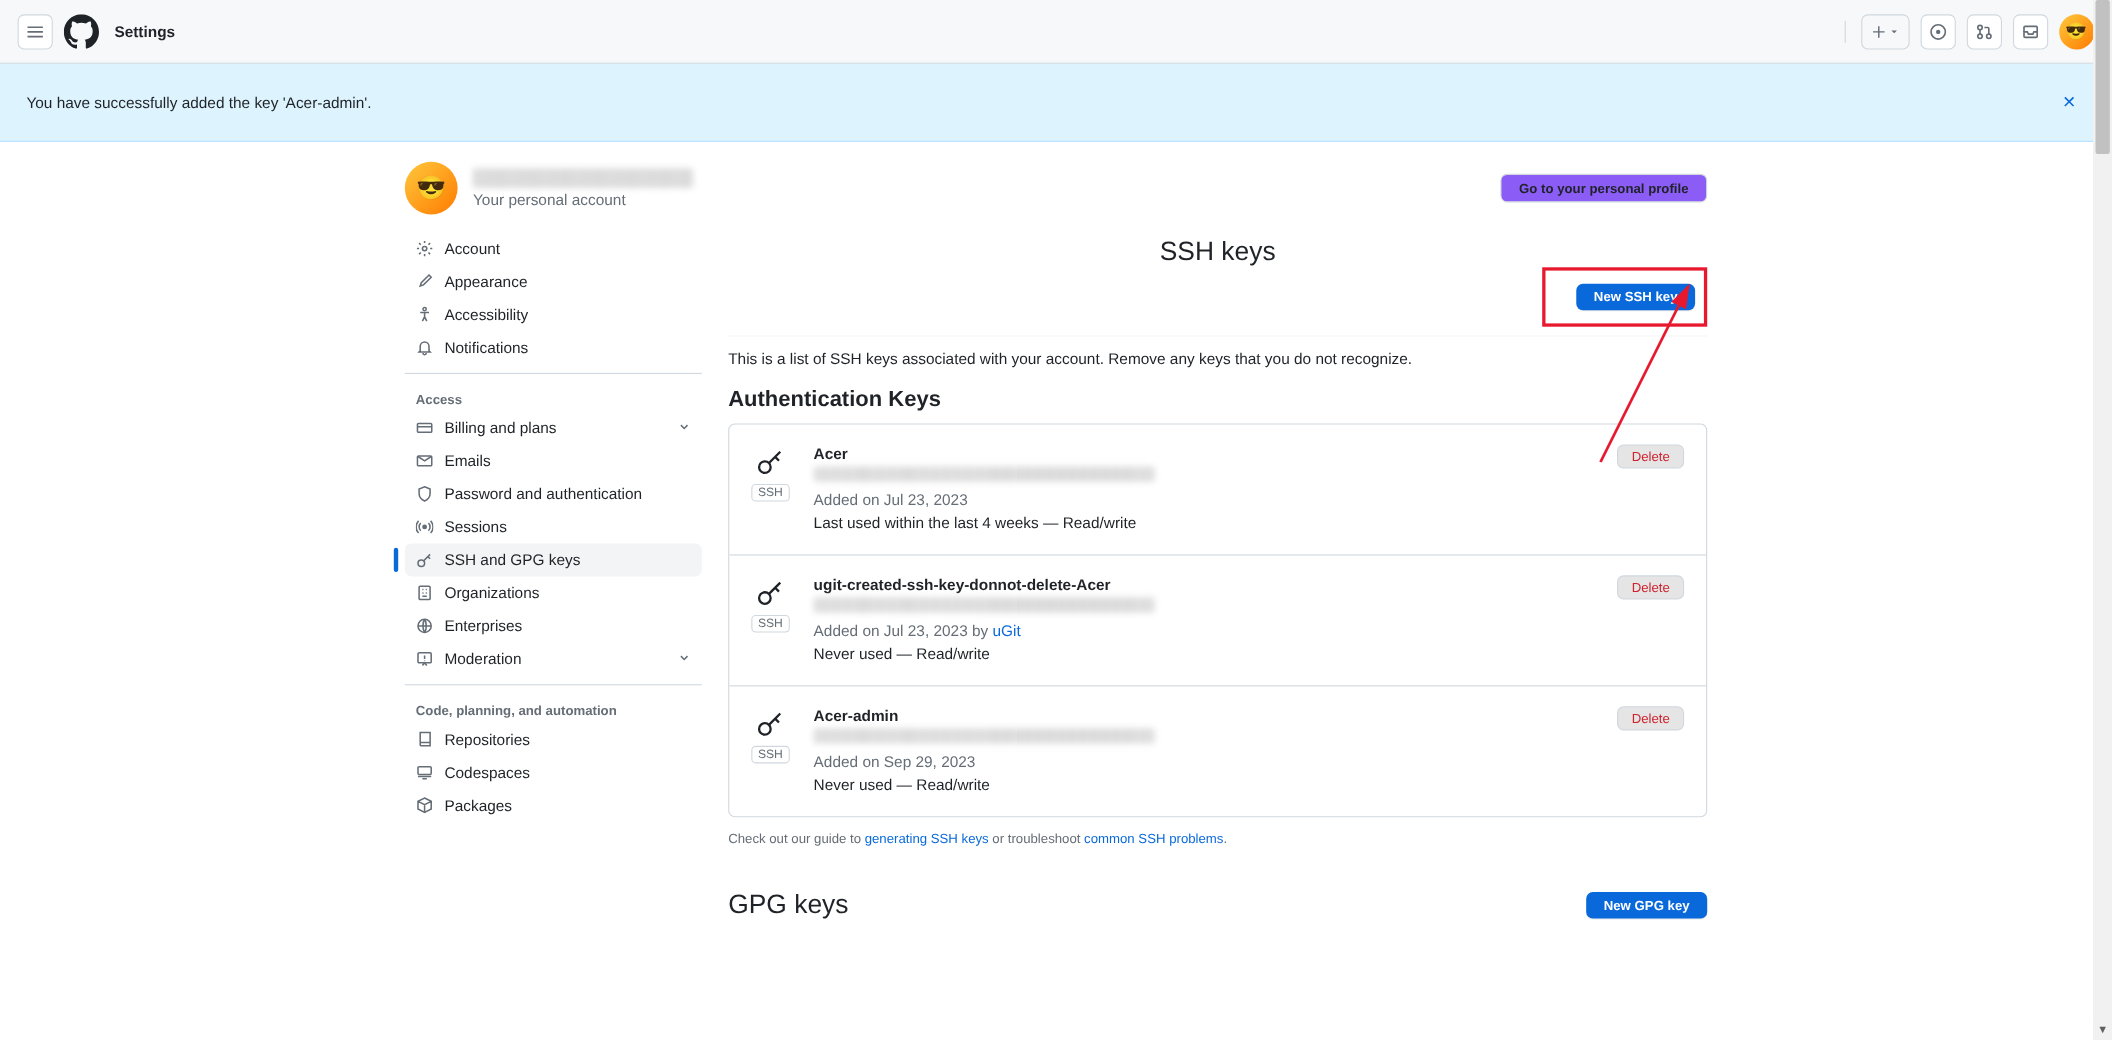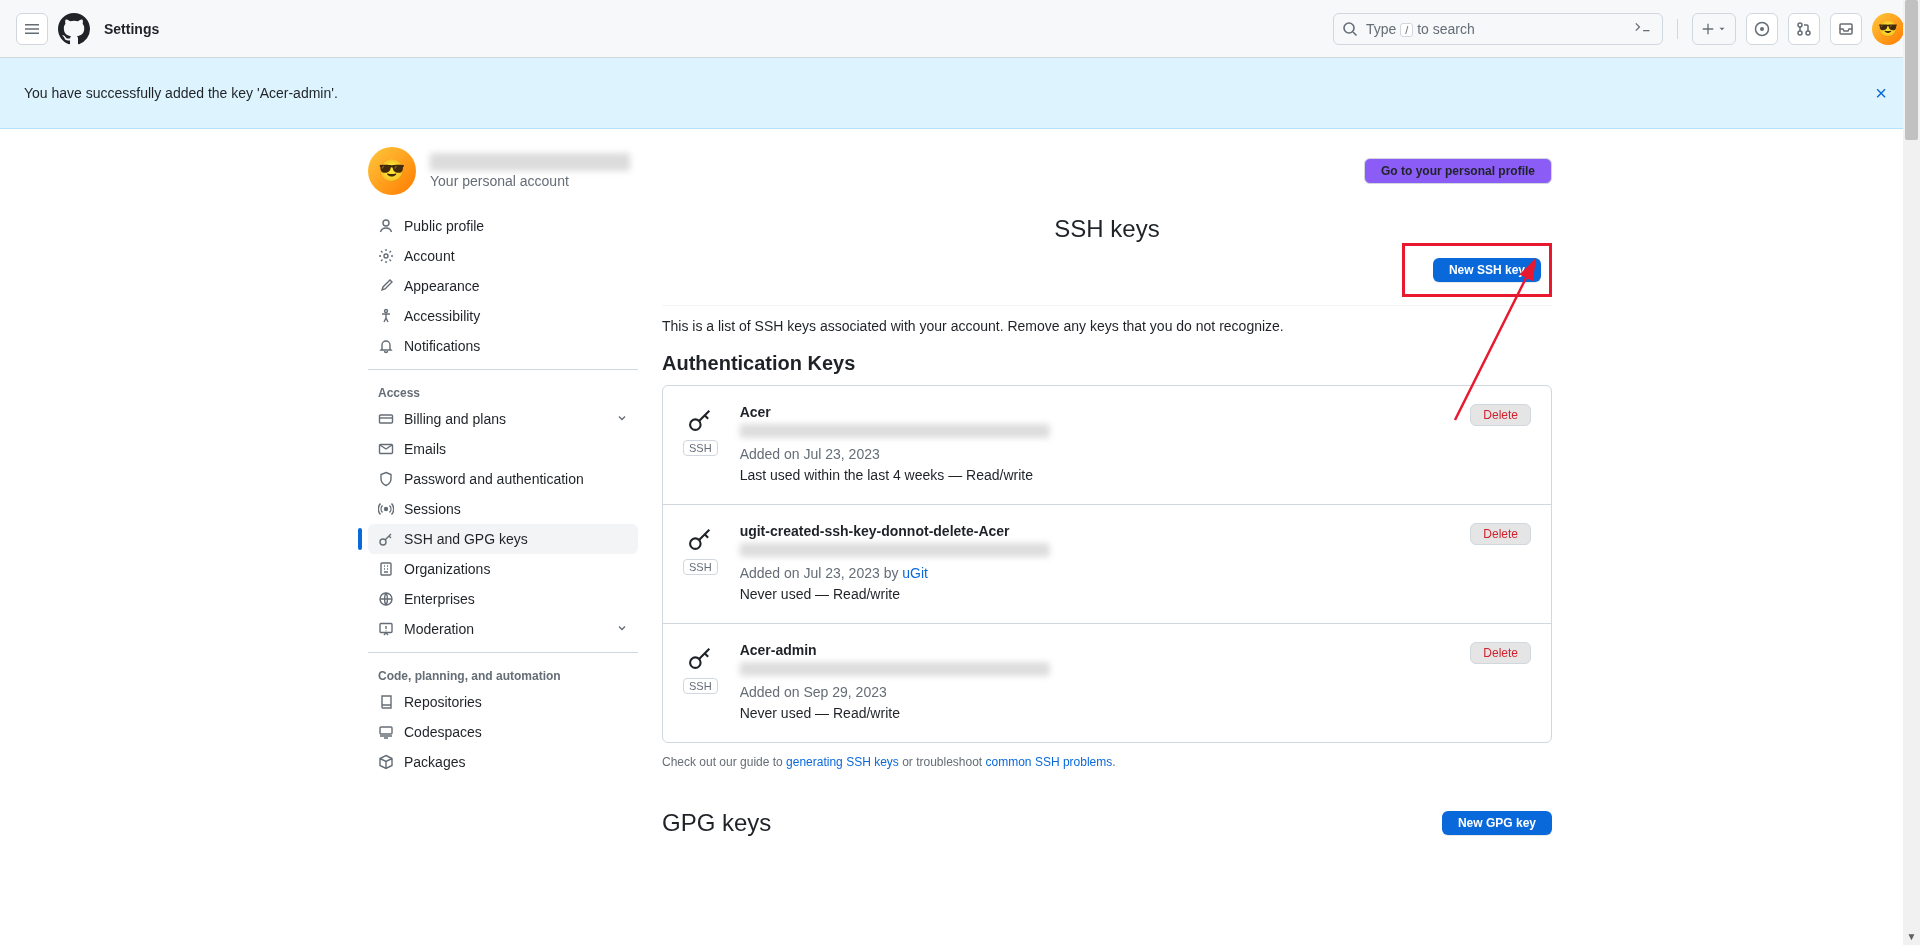--- a/index.html
+++ b/index.html
@@ -80,35 +80,20 @@
         <path d="M1 3h14v1.5H1zM1 7.25h14v1.5H1zM1 11.5h14V13H1z"></path>
       </svg>
   </button>
   <a class="logo-btn">
     <svg width="32" height="32" viewBox="0 0 16 16" fill="#1f2328">
         <path d="M8 0C3.58 0 0 3.58 0 8c0 3.54 2.29 6.53 5.47 7.59.4.07.55-.17.55-.38 0-.19-.01-.82-.01-1.49-2.01.37-2.53-.49-2.69-.94-.09-.23-.48-.94-.82-1.13-.28-.15-.68-.52-.01-.53.63-.01 1.08.58 1.23.82.72 1.21 1.87.87 2.33.66.07-.52.28-.87.51-1.07-1.78-.2-3.64-.89-3.64-3.95 0-.87.31-1.59.82-2.15-.08-.2-.36-1.02.08-2.12 0 0 .67-.21 2.2.82.64-.18 1.32-.27 2-.27.68 0 1.36.09 2 .27 1.53-1.04 2.2-.82 2.2-.82.44 1.1.16 1.92.08 2.12.51.56.82 1.27.82 2.15 0 3.07-1.87 3.75-3.65 3.95.29.25.54.73.54 1.48 0 1.07-.01 1.93-.01 2.2 0 .21.15.46.55.38A8.013 8.013 0 0016 8c0-4.42-3.58-8-8-8z"></path>
       </svg>
   </a>
   <span class="page-title">Settings</span>
   <div class="spacer"></div>
-  <div class="search">
-    <svg width="16" height="16" viewBox="0 0 16 16" fill="none" stroke="currentColor" stroke-width="1.6">
-        <circle cx="7" cy="7" r="5"></circle>
-        <path d="M11 11l3.5 3.5"></path>
-      </svg>
-    <span class="search-text">
-      <span>Type </span><span class="kbd">/</span><span> to search</span>
-    </span>
-    <span class="search-cmd">
-      <svg width="20" height="16" viewBox="0 0 22 16" fill="none" stroke="currentColor" stroke-width="1.4">
-          <path d="M2 4l4 4-4 4"></path>
-          <path d="M10 12h7"></path>
-        </svg>
-    </span>
-  </div>
   <div class="divider-v"></div>
   <button class="wide-btn">
     <svg width="14" height="14" viewBox="0 0 16 16" fill="currentColor">
         <path d="M7.25 2h1.5v5.25H14v1.5H8.75V14h-1.5V8.75H2v-1.5h5.25z"></path>
       </svg>
     <svg width="10" height="10" viewBox="0 0 16 16" fill="currentColor">
         <path d="M4 6l4 4 4-4z"></path>
       </svg>
   </button>
   <button class="icon-btn">
@@ -151,29 +136,20 @@
     <button class="btn-outline">Go to your personal profile</button>
   </div>
 
   <div class="layout">
 
     <nav class="sidebar">
       <ul class="nav-list">
         <li class="nav-item">
             <span class="nav-icon">
               <svg width="16" height="16" viewBox="0 0 16 16" fill="none" stroke="currentColor" stroke-width="1.4">
-                <circle cx="8" cy="5" r="3"></circle>
-                <path d="M2.5 14c.8-2.8 3-4 5.5-4s4.7 1.2 5.5 4"></path>
-              </svg>
-            </span>
-            <span>Public profile</span>
-          </li>
-        <li class="nav-item">
-            <span class="nav-icon">
-              <svg width="16" height="16" viewBox="0 0 16 16" fill="none" stroke="currentColor" stroke-width="1.4">
                 <circle cx="8" cy="8" r="2"></circle>
                 <path d="M8 1v2M8 13v2M1 8h2M13 8h2M3 3l1.5 1.5M11.5 11.5L13 13M13 3l-1.5 1.5M4.5 11.5L3 13"></path>
               </svg>
             </span>
             <span>Account</span>
           </li>
         <li class="nav-item">
             <span class="nav-icon">
               <svg width="16" height="16" viewBox="0 0 16 16" fill="none" stroke="currentColor" stroke-width="1.4">
                 <path d="M12 2l2 2-7 7-3 1 1-3z"></path>

